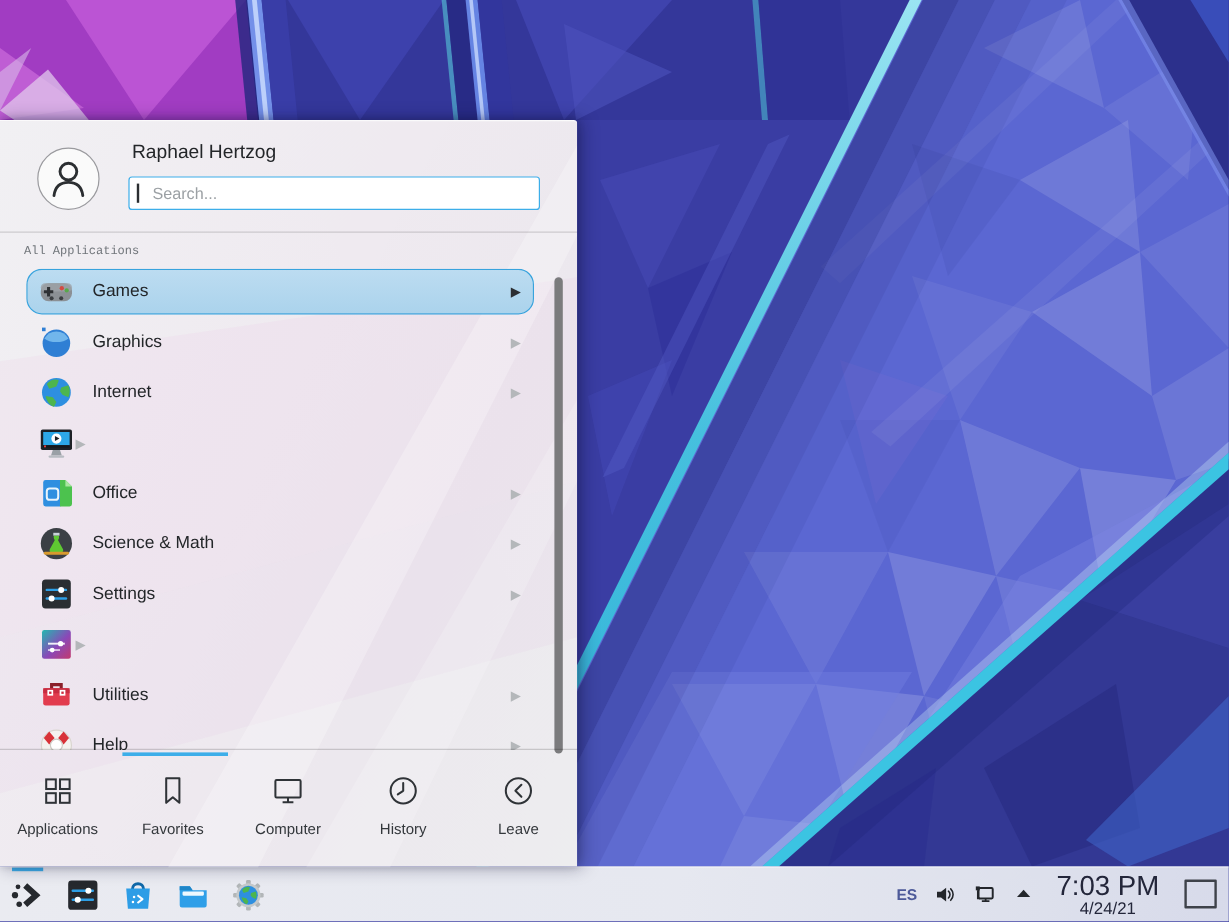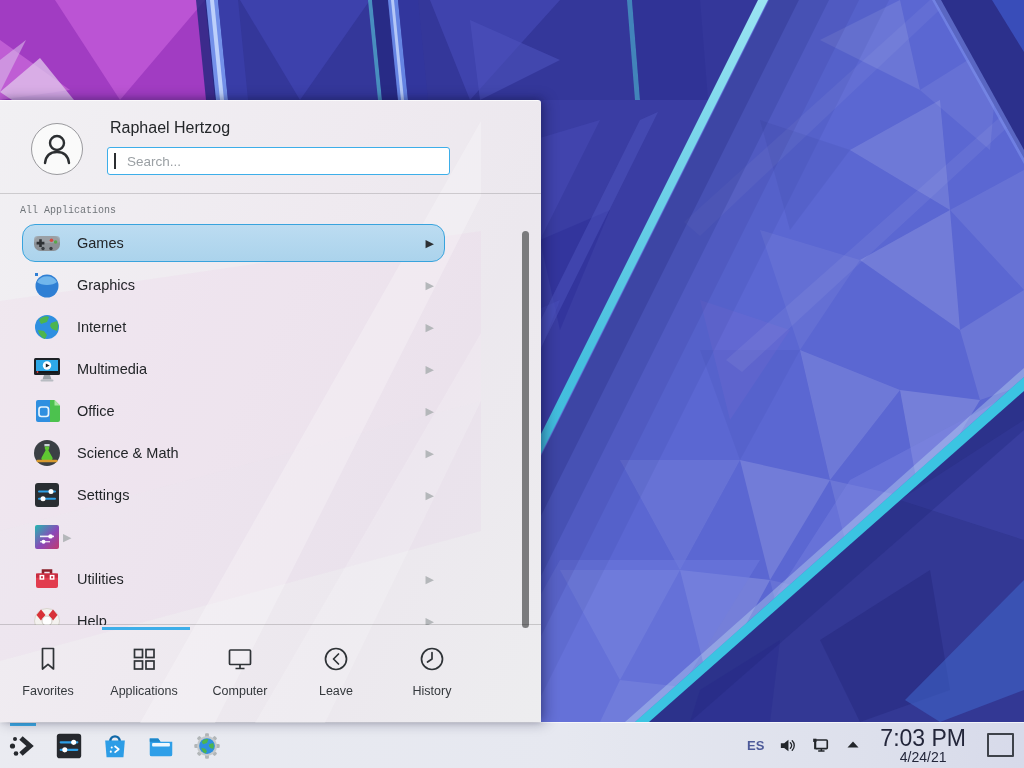--- a/index.html
+++ b/index.html
@@ -4,21 +4,21 @@
 <style>
   * { margin:0; padding:0; box-sizing:border-box; }
   html,body { width:1024px; height:768px; overflow:hidden; }
   body { font-family:"Liberation Sans", sans-serif; position:relative; background:#3a3da3; }
   .screen { position:absolute; inset:0; width:1024px; height:768px; overflow:hidden; }
 
   
   .wallpaper { position:absolute; inset:0; z-index:0; }
 
   
-  .launcher { position:absolute; left:0; top:100px; width:541px; height:622px; z-index:5;
+  .launcher { position:absolute; left:0; top:100px; width:481px; height:622px; z-index:5;
     background:linear-gradient(115deg,#f1f0f3 0%,#efeaf0 45%,#ecE8ee 70%,#ededef 100%);
     border-top:1px solid rgba(255,255,255,.75);
     border-top-right-radius:3px;
     box-shadow:4px 0 14px rgba(12,14,50,.38), 0 -1px 6px rgba(12,14,50,.18); }
   .panel-rays { position:absolute; inset:0; pointer-events:none; }
 
   .l-header { position:absolute; left:0; top:0; width:100%; height:93px;
     border-bottom:1px solid rgba(0,0,0,.15); }
   .avatar { position:absolute; left:31px; top:22px; width:52px; height:52px; border-radius:50%;
     border:1px solid #9a9a9e; background:#fafafa; display:flex; align-items:center; justify-content:center; }
@@ -231,21 +231,20 @@
         <svg class="ric" viewBox="0 0 32 32">
           <rect x="3" y="5" width="26" height="17" rx="1.5" fill="#1d2126"></rect>
           <rect x="5" y="7" width="22" height="11" fill="#2da8e8"></rect>
           <rect x="5" y="18" width="22" height="2" fill="#15181c"></rect>
           <circle cx="16" cy="12.5" r="4.2" fill="#ffffff"></circle>
           <path d="M14.8 10.4l3.8 2.1-3.8 2.1z" fill="#1d2126"></path>
           <circle cx="6.5" cy="19" r=".9" fill="#e04040"></circle>
           <path d="M13 22h6l1.5 4.5h-9z" fill="#9aa0a6"></path>
           <rect x="9.5" y="26.5" width="13" height="2" rx="1" fill="#b8bcc2"></rect>
         </svg>
-        <span class="rlabel">Multimedia</span>
         <span class="arrow">▶</span>
       </div>
 
       <div class="row" style="top:168px">
         <svg class="ric" viewBox="0 0 32 32">
           <rect x="5" y="5" width="16" height="22" rx="2" fill="#2f8fe0"></rect>
           <path d="M19 5h4.5l5.5 5.5V25a2 2 0 0 1-2 2h-8z" fill="#4cc24e"></path>
           <path d="M23.5 5l5.5 5.5h-5.5z" fill="#a8e6a0"></path>
           <rect x="8" y="12" width="9.5" height="9.5" rx="2.4" fill="none" stroke="#e8f4fc" stroke-width="1.7"></rect>
         </svg>
@@ -318,53 +317,53 @@
       </div>
     </div>
 
     <div class="scrollbar"></div>
 
     <div class="l-footer">
       <div class="tab-indicator"></div>
       <div class="tabs">
         <div class="tab">
           <svg viewBox="0 0 30 30">
-            <path d="M9.5 4.5h11V25l-5.5-4.6L9.5 25z" fill="none" stroke="#2f3337" stroke-width="1.7" stroke-linejoin="round"></path>
-          </svg>
-          <span class="tlabel">Favorites</span>
-        </div>
-        <div class="tab">
-          <svg viewBox="0 0 30 30">
             <rect x="5.5" y="5.5" width="8" height="8" fill="none" stroke="#2f3337" stroke-width="1.7"></rect>
             <rect x="17" y="5.5" width="8" height="8" fill="none" stroke="#2f3337" stroke-width="1.7"></rect>
             <rect x="5.5" y="17" width="8" height="8" fill="none" stroke="#2f3337" stroke-width="1.7"></rect>
             <rect x="17" y="17" width="8" height="8" fill="none" stroke="#2f3337" stroke-width="1.7"></rect>
           </svg>
           <span class="tlabel">Applications</span>
+        </div>
+        <div class="tab">
+          <svg viewBox="0 0 30 30">
+            <path d="M9.5 4.5h11V25l-5.5-4.6L9.5 25z" fill="none" stroke="#2f3337" stroke-width="1.7" stroke-linejoin="round"></path>
+          </svg>
+          <span class="tlabel">Favorites</span>
         </div>
         <div class="tab">
           <svg viewBox="0 0 30 30">
             <rect x="4.5" y="6" width="21" height="14.5" rx="1" fill="none" stroke="#2f3337" stroke-width="1.7"></rect>
             <path d="M15 20.5v3.5M10.5 24.5h9" fill="none" stroke="#2f3337" stroke-width="1.7"></path>
           </svg>
           <span class="tlabel">Computer</span>
         </div>
         <div class="tab">
           <svg viewBox="0 0 30 30">
             <circle cx="15" cy="15" r="10.5" fill="none" stroke="#2f3337" stroke-width="1.7"></circle>
-            <path d="M17.5 10l-5 5 5 5" fill="none" stroke="#2f3337" stroke-width="1.7" stroke-linecap="round" stroke-linejoin="round"></path>
+            <path d="M15 15V8.5M15 15l-4.5 3" fill="none" stroke="#2f3337" stroke-width="1.7" stroke-linecap="round"></path>
           </svg>
-          <span class="tlabel">Leave</span>
+          <span class="tlabel">History</span>
         </div>
         <div class="tab">
           <svg viewBox="0 0 30 30">
             <circle cx="15" cy="15" r="10.5" fill="none" stroke="#2f3337" stroke-width="1.7"></circle>
-            <path d="M15 15V8.5M15 15l-4.5 3" fill="none" stroke="#2f3337" stroke-width="1.7" stroke-linecap="round"></path>
+            <path d="M17.5 10l-5 5 5 5" fill="none" stroke="#2f3337" stroke-width="1.7" stroke-linecap="round" stroke-linejoin="round"></path>
           </svg>
-          <span class="tlabel">History</span>
+          <span class="tlabel">Leave</span>
         </div>
       </div>
     </div>
   </div>
 
   <div class="taskbar">
     <div class="tb-left">
       <div class="tb-active-line"></div>
 
       <div class="tb-app">

